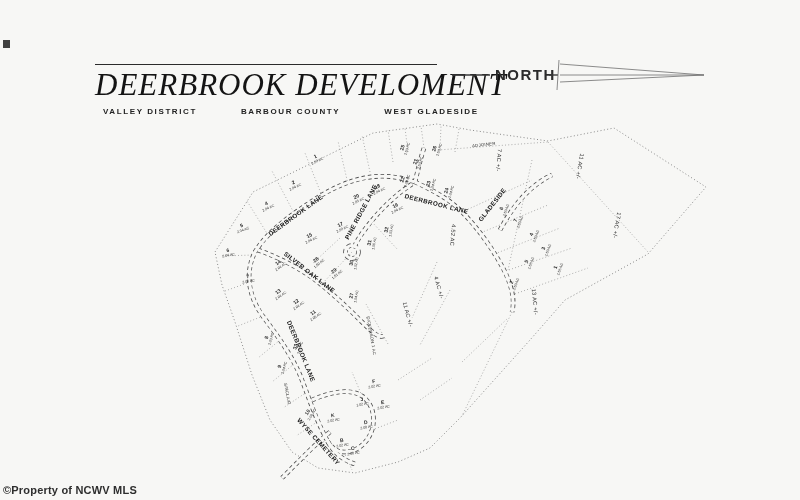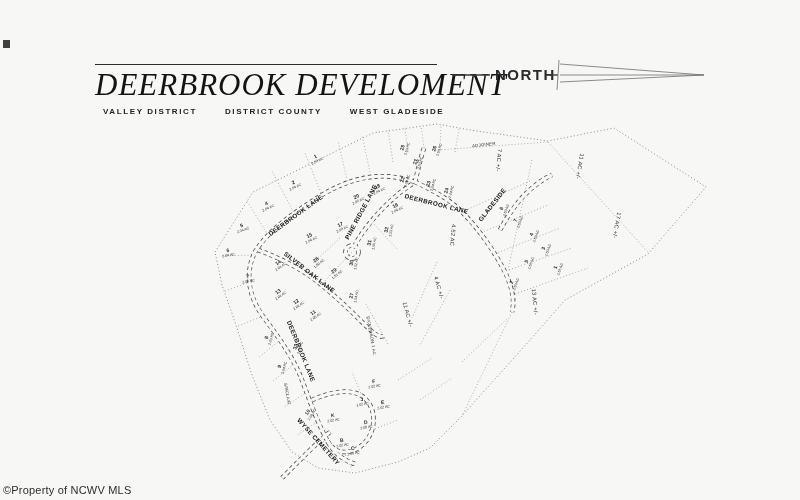--- a/index.html
+++ b/index.html
@@ -9,27 +9,27 @@
     font-family:"Liberation Sans", sans-serif;
   }
   .artifact{position:absolute;left:3px;top:40px;width:7px;height:8px;background:#404040;}
   .title-rule{position:absolute;left:95px;top:64px;width:342px;height:1px;background:#2b2b2b;}
   .page-title{
     position:absolute;left:95px;top:67px;
     font-family:Liberation Serif, serif;font-style:italic;font-weight:500;
     font-size:31px;letter-spacing:1px;color:#141414;white-space:nowrap;
   }
   .sub-row{
-    position:absolute;left:103px;top:107px;display:flex;gap:28px;
+    position:absolute;left:103px;top:107px;display:flex;gap:44px;
     font-size:8px;font-weight:bold;letter-spacing:1.6px;color:#232323;white-space:nowrap;
   }
   .north-wrap{position:absolute;left:452px;top:57px;width:260px;height:38px;}
   .watermark{
     position:absolute;left:3px;top:484px;
-    font-size:11px;color:#2e2e2e;letter-spacing:.2px;
+    font-size:11px;color:#2e2e2e;letter-spacing:.2px;font-weight:bold;
   }
   .plat{position:absolute;left:0;top:0;}
   
   .boundary{fill:none;stroke:#7d7d7d;stroke-width:.9;stroke-dasharray:1 2.4;}
   .plines line{stroke:#949494;stroke-width:.75;stroke-dasharray:1 2.2;}
   .road-casing use,.road-casing circle{fill:none;stroke:#4c4c4c;stroke-width:4.6;stroke-dasharray:3.5 2.8;}
   .road-fill use,.road-fill circle{fill:none;stroke:#f7f7f5;stroke-width:3.1;}
   text{font-family:"Liberation Sans", sans-serif;}
   .lot-num{font-size:5px;font-weight:bold;fill:#2a2a2a;text-anchor:middle;}
   .lot-ac{font-size:3.6px;fill:#2a2a2a;text-anchor:middle;}
@@ -43,21 +43,21 @@
 </head>
 <body>
 
 <div class="artifact"></div>
 
 <div class="title-rule"></div>
 <div class="page-title">DEERBROOK DEVELOMENT</div>
 
 <div class="sub-row">
   <span>VALLEY DISTRICT</span>
-  <span>DISTRICT COUNTY</span>
+  <span>BARBOUR COUNTY</span>
   <span>WEST GLADESIDE</span>
 </div>
 
 <div class="north-wrap">
   <svg width="260" height="38" viewBox="0 0 260 38">
     <line class="north-line" x1="0" y1="18" x2="38" y2="18"></line>
     <text class="north-text" x="43" y="23">NORTH</text>
     <line class="north-line" x1="97" y1="18" x2="106" y2="18"></line>
     <line class="north-tri" x1="107" y1="3" x2="105" y2="33"></line>
     <polyline class="north-tri" points="108,7 252,18 108,25"></polyline>

